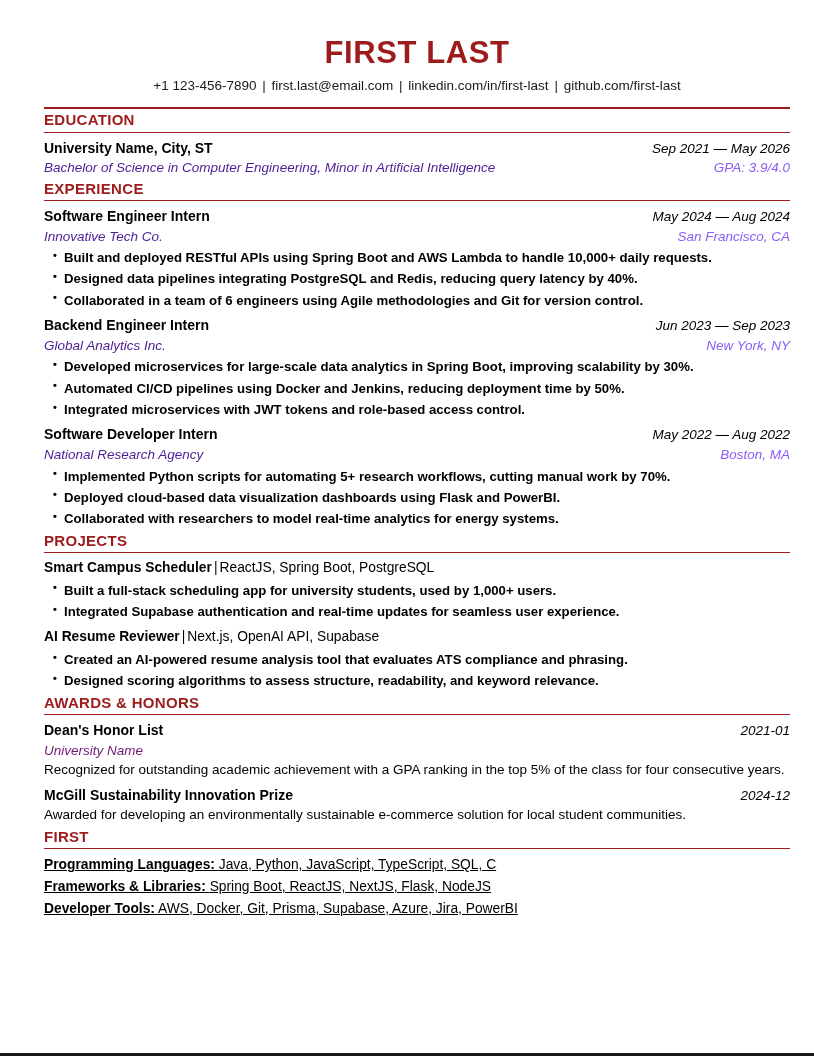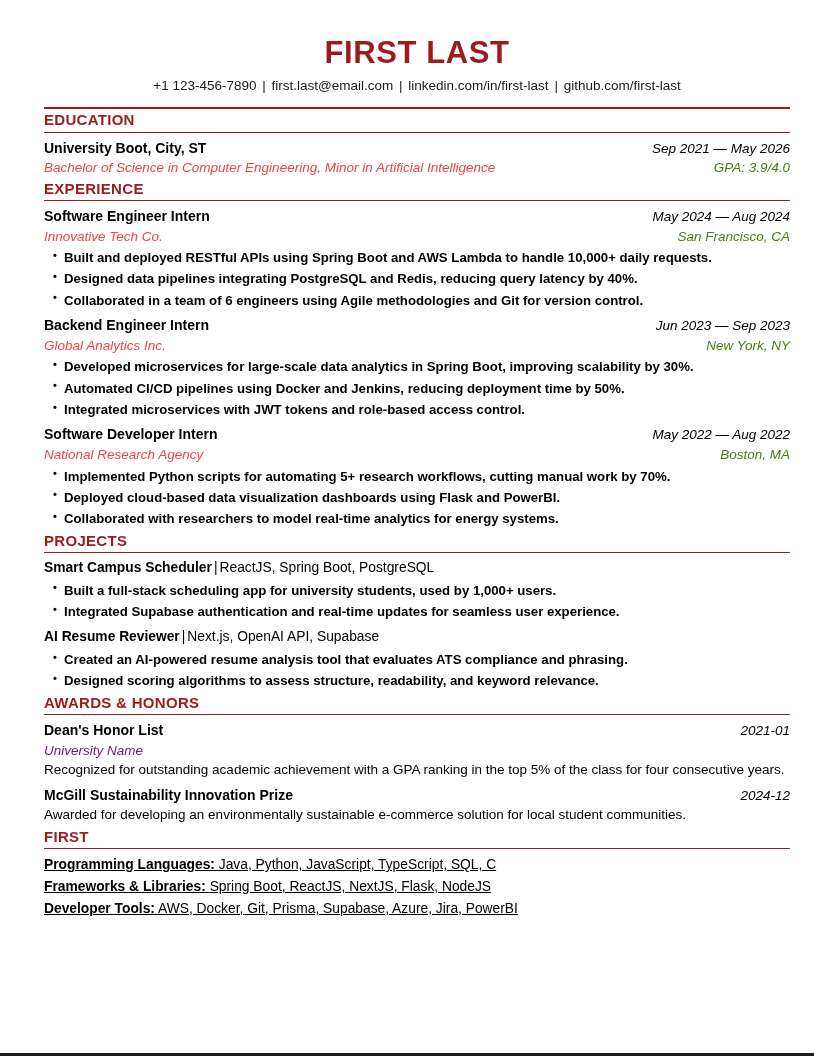--- a/index.html
+++ b/index.html
@@ -96,26 +96,26 @@
   .entry-right {
     font-size: 13.5px;
     font-style: italic;
     color: #000;
     white-space: nowrap;
     padding-left: 14px;
   }
   .entry-sub {
     font-size: 13.5px;
     font-style: italic;
-    color: #ef4444;
+    color: #4c1d95;
   }
   .entry-sub-right {
     font-size: 13.5px;
     font-style: italic;
-    color: #4d7c0f;
+    color: #8b5cf6;
     white-space: nowrap;
     padding-left: 14px;
   }
 
   
   .bullets {
     list-style: none;
     margin: 1px 0 0 0;
     padding: 0;
     font-weight: bold;
@@ -196,21 +196,21 @@
     </div>
     <hr class="header-rule">
   </div>
 
   <div class="section">
     <div class="section-title">EDUCATION</div>
     <hr class="section-rule">
 
     <div class="entry">
       <div class="entry-row">
-        <span class="entry-title">University Boot, City, ST</span>
+        <span class="entry-title">University Name, City, ST</span>
         <span class="entry-right">Sep 2021 — May 2026</span>
       </div>
       <div class="entry-row">
         <span class="entry-sub">Bachelor of Science in Computer Engineering, Minor in Artificial Intelligence</span>
         <span class="entry-sub-right">GPA: 3.9/4.0</span>
       </div>
     </div>
   </div>
 
   <div class="section">

